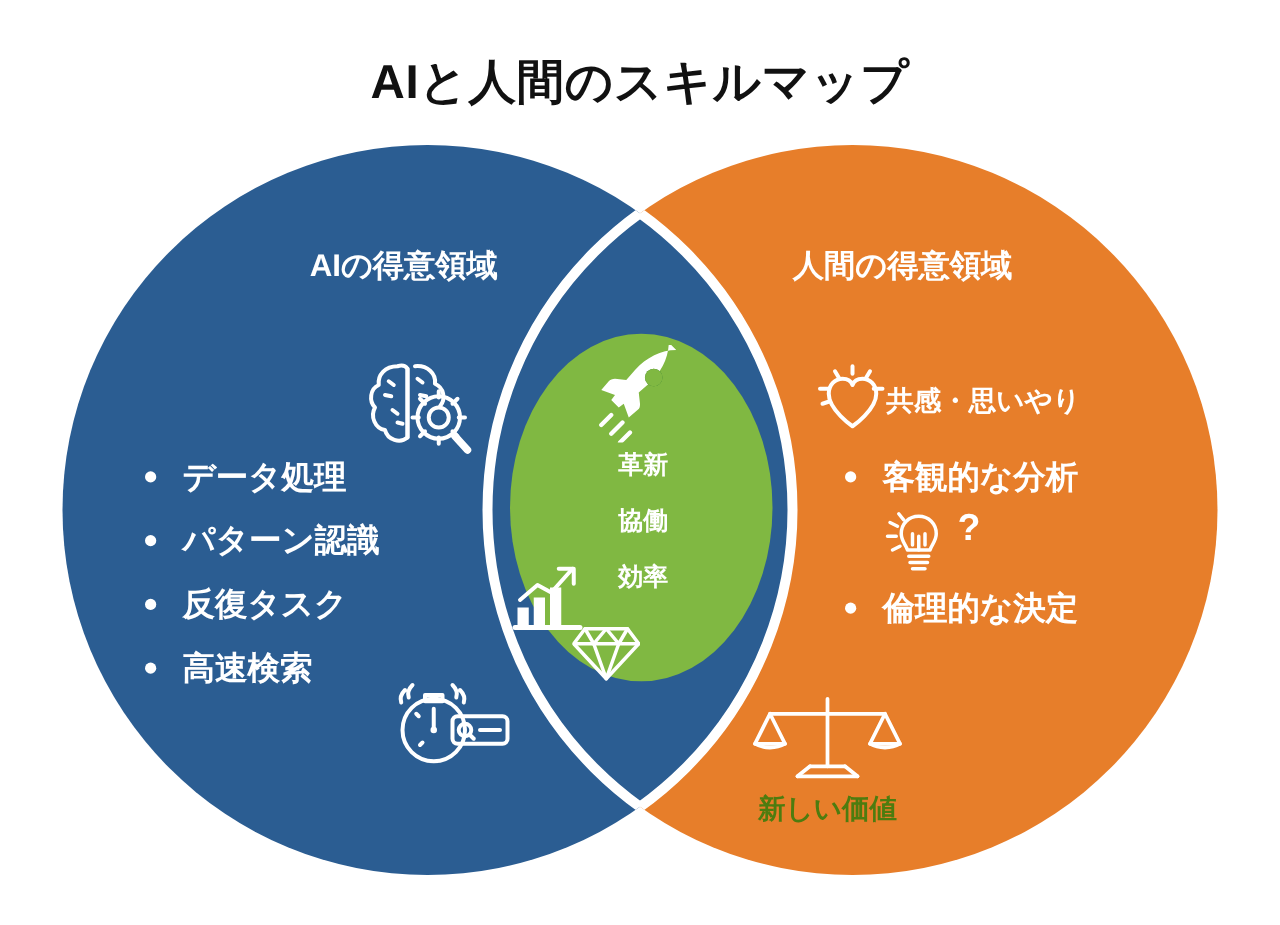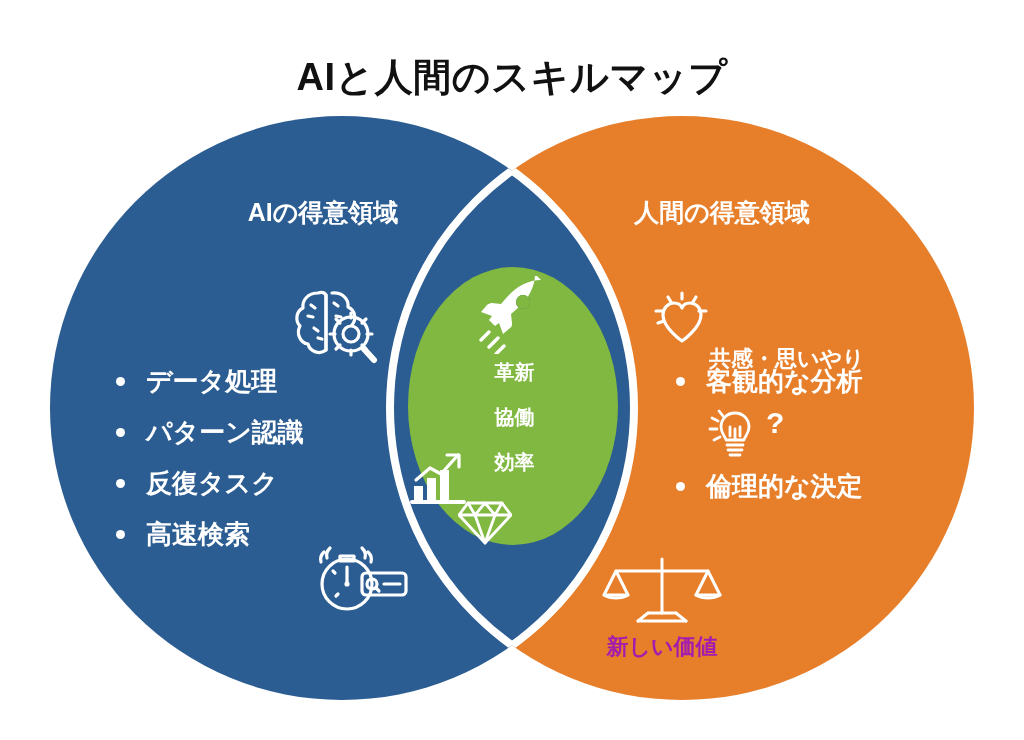--- a/index.html
+++ b/index.html
@@ -16,21 +16,21 @@
     width: 1024px;
     height: 740px;
     background: #ffffff;
     overflow: hidden;
   }
 
   
   #title {
     position: absolute;
     left: 0;
-    top: 52px;
+    top: 40px;
     width: 1024px;
     text-align: center;
     font-size: 38px;
     font-weight: 700;
     color: #111111;
     letter-spacing: 0.5px;
     white-space: nowrap;
   }
 
   
@@ -116,21 +116,20 @@
   }
 
   
   #empathy-line {
     position: absolute;
     left: 651px;
     top: 306px;
     display: flex;
     align-items: center;
     gap: 4px;
-    margin-top: 38px;
   }
   #empathy-line .cap {
     font-size: 22px;
     font-weight: 700;
     color: #ffffff;
     white-space: nowrap;
   }
 
   
   #bulb-line {
@@ -150,21 +149,21 @@
 
   
   #bottom-caption {
     position: absolute;
     left: 562px;
     top: 632px;
     width: 200px;
     text-align: center;
     font-size: 22px;
     font-weight: 700;
-    color: #a21caf;
+    color: #4d7c0f;
     white-space: nowrap;
   }
 
   .icon { position: absolute; }
   .icon svg { display: block; }
 </style>
 </head>
 <body>
 
 <div id="canvas">

